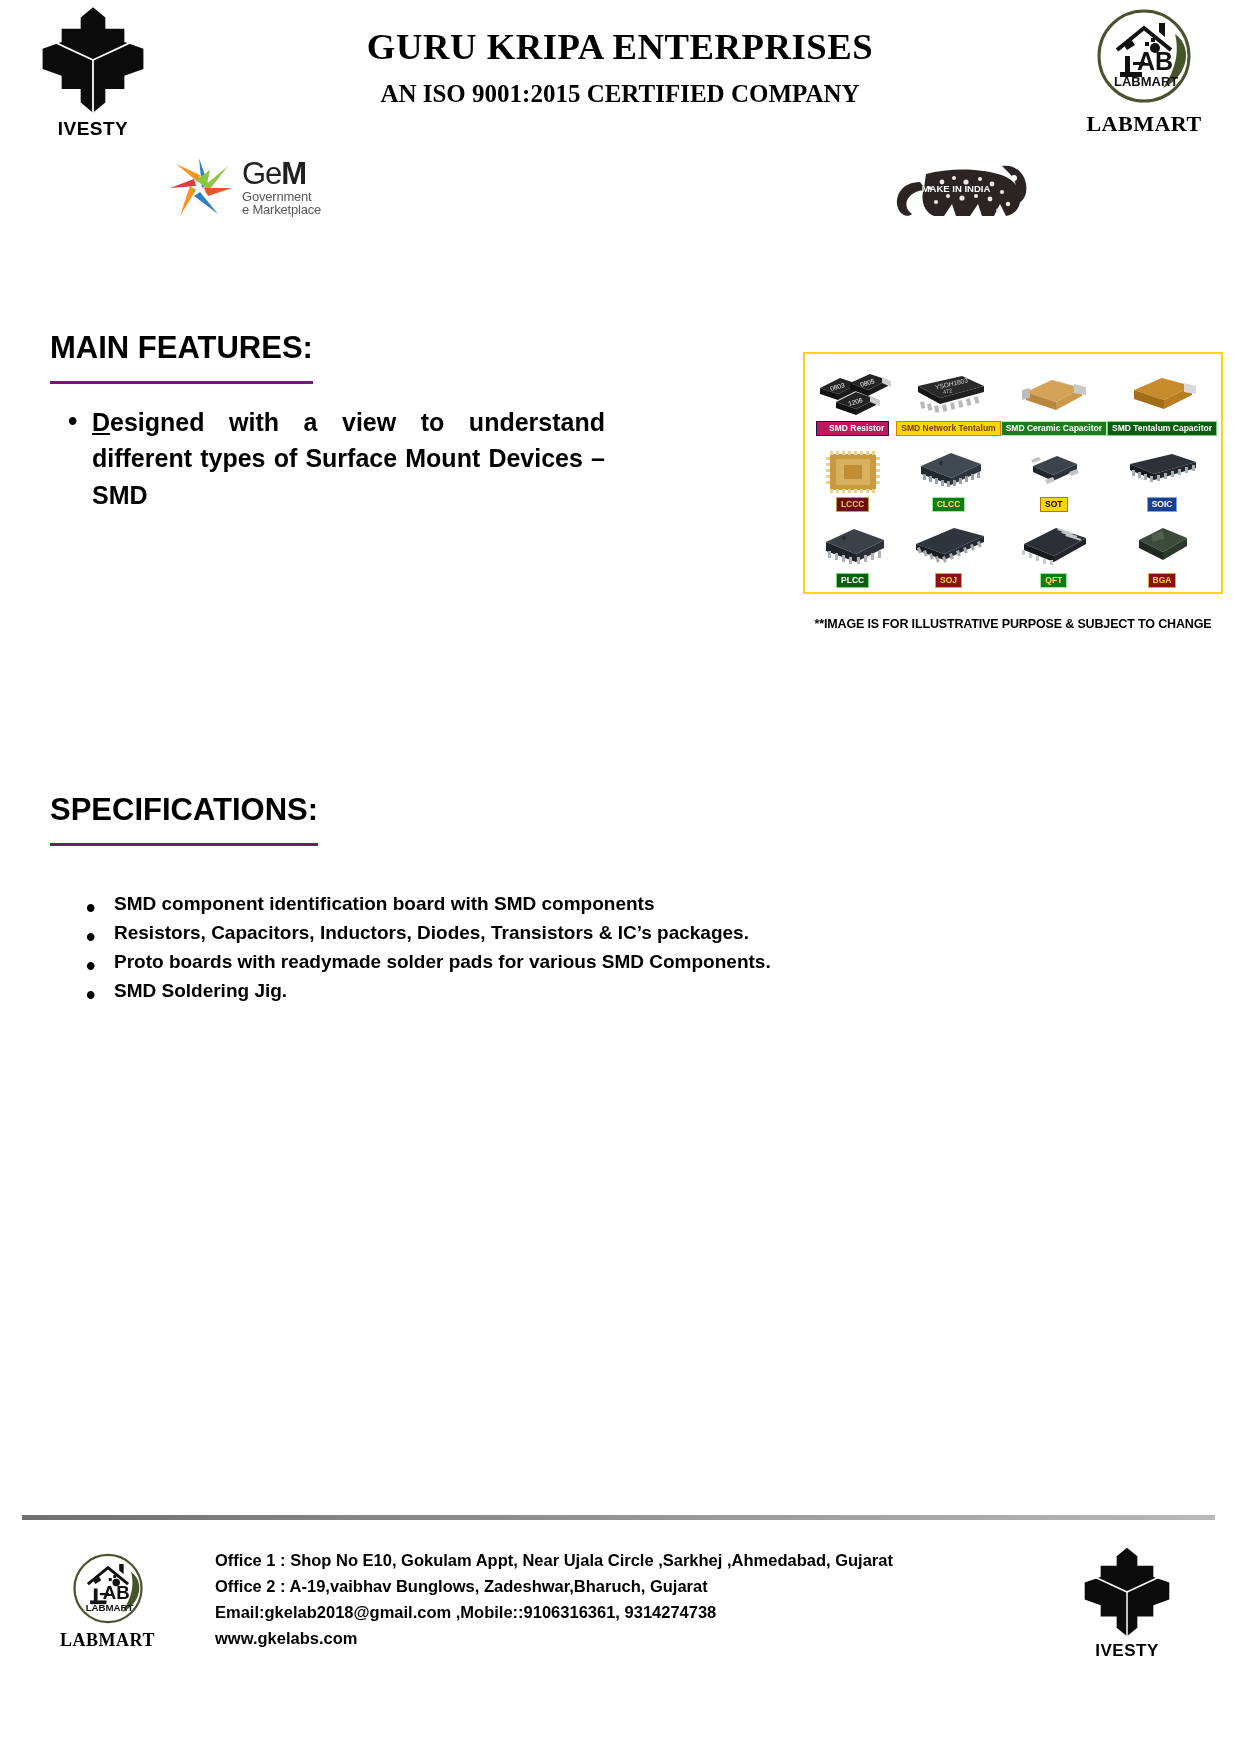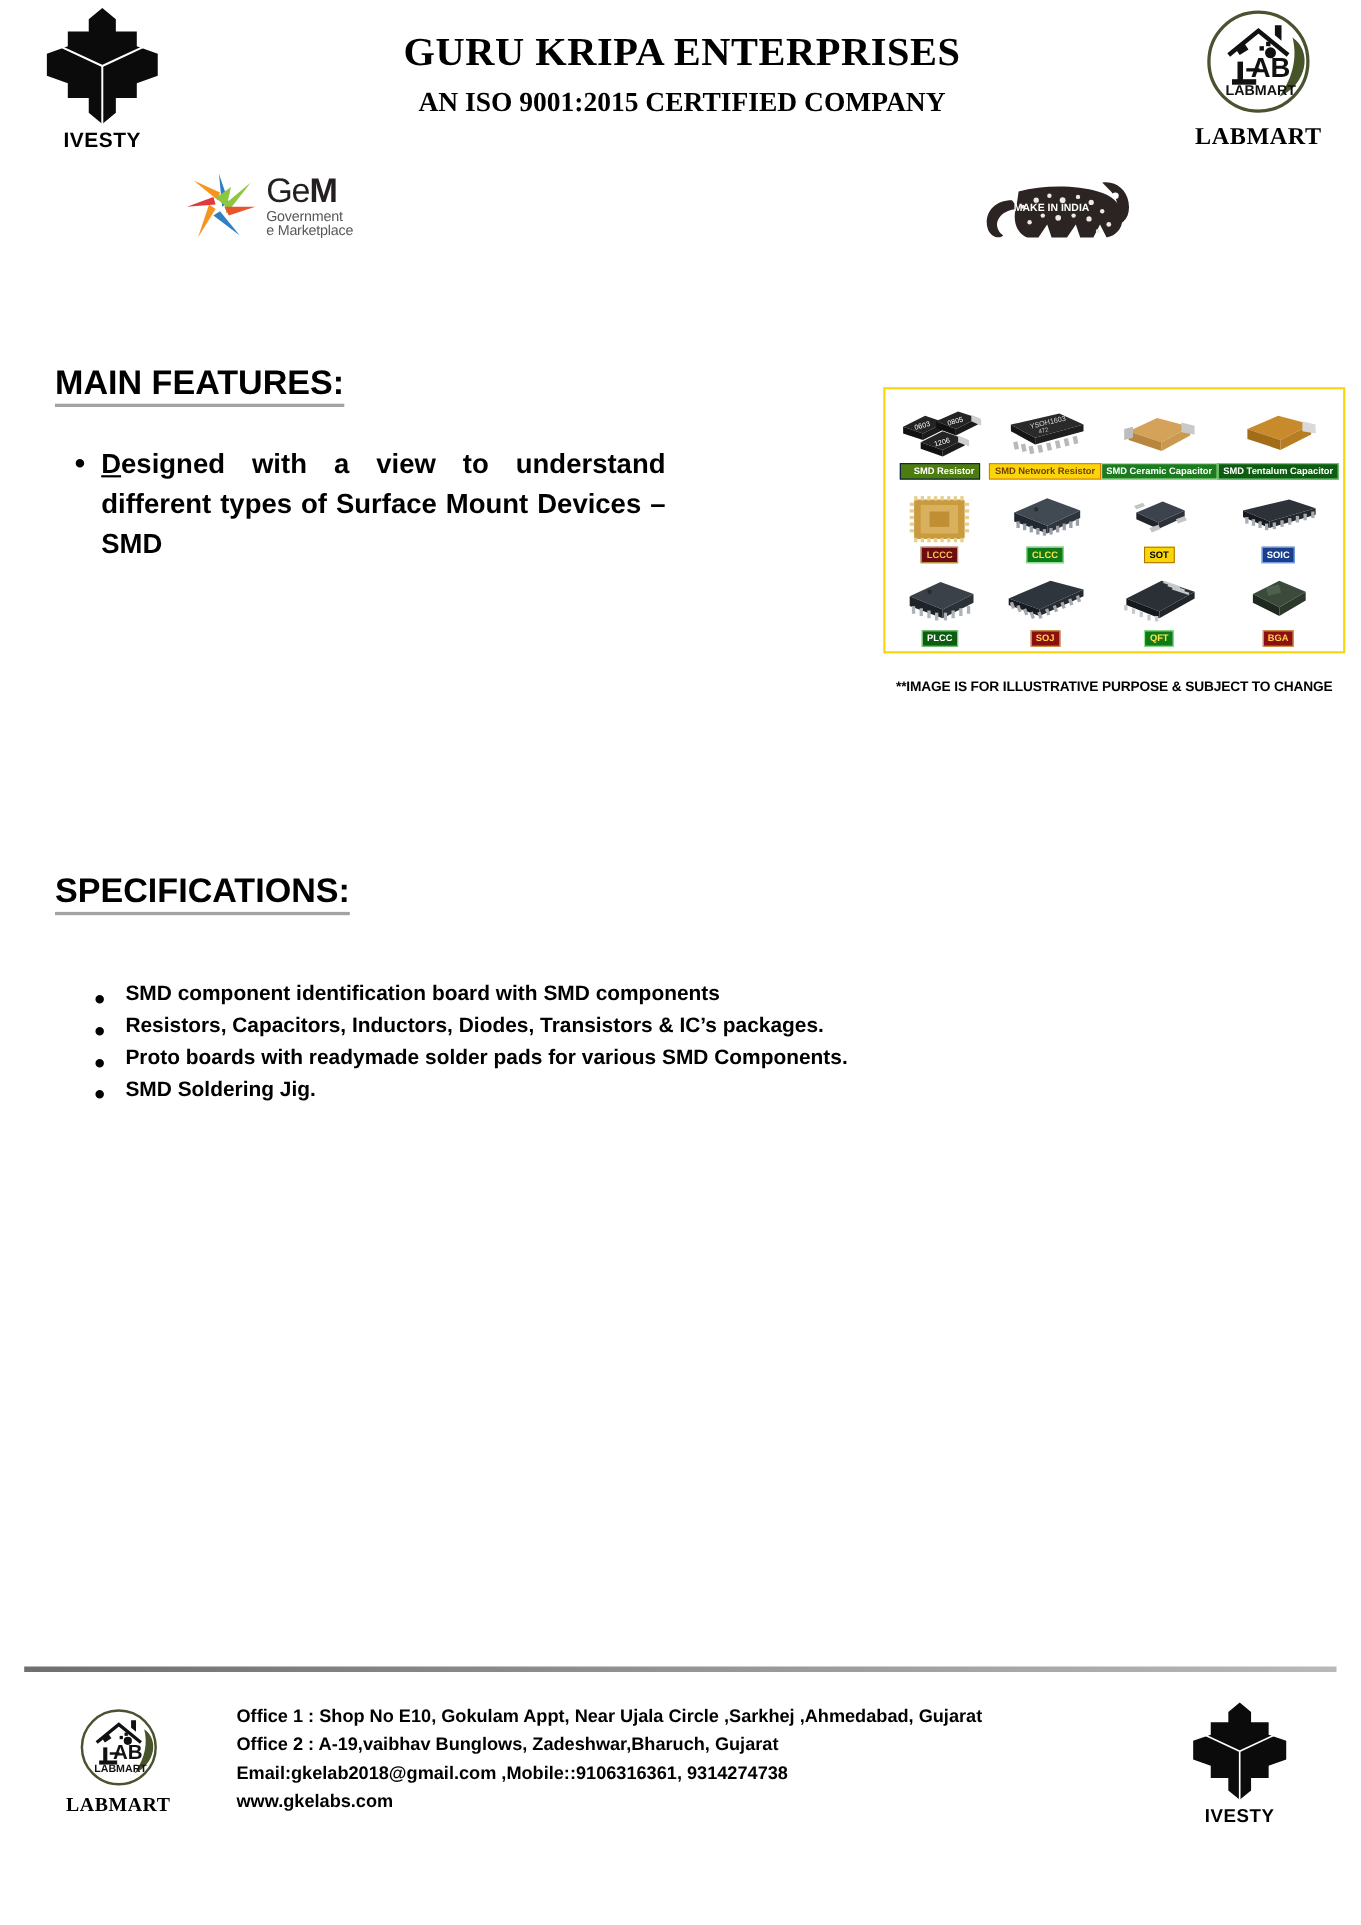--- a/index.html
+++ b/index.html
@@ -110,22 +110,22 @@
     margin-top: 98px;
     padding: 0 50px;
     min-height: 300px;
   }
   .section-heading {
     font-family: "Liberation Sans", sans-serif;
     font-size: 31px; font-weight: 700; color:#000;
     display:inline-block;
   }
   .section-heading span {
-    border-bottom: 3px solid #a3a3a3;
-    padding-bottom: 2px;
+    border-bottom: 3px solid #701a75;
+    padding-bottom: 16px;
   }
   .feature-list {
     margin-top: 38px;
     width: 555px;
     list-style: none;
   }
   .feature-list li {
     position: relative;
     padding-left: 42px;
     font-family: "Liberation Sans", sans-serif;
@@ -168,21 +168,21 @@
   }
   .smd-art { height: 46px; display:flex; align-items:center; justify-content:center; }
   .smd-label {
     font-family:"Liberation Sans", sans-serif;
     font-size: 8.5px; font-weight: 700;
     padding: 1px 4px;
     border: 1px solid #f7a80b;
     white-space: nowrap;
     line-height: 1.25;
   }
-  .lb-navy { background:#4d7c0f; color:#ffffff; border-color:#0d1a45;padding-left:12px; }
+  .lb-navy { background:#be185d; color:#ffffff; border-color:#0d1a45;padding-left:12px; }
   .lb-yellow { background:#f7d70b; color:#7a3c00; border-color:#e07b00; }
   .lb-green { background:#1c7a20; color:#ffffff; border-color:#aef0a0; }
   .lb-darkred { background:#6d0d12; color:#f0c45a; border-color:#bda44c; }
   .lb-greenbr { background:#0f7a18; color:#ffe14d; border-color:#9ae89a; }
   .lb-yellow2 { background:#f7d70b; color:#000; border-color:#b37700; }
   .lb-blue { background:#1b3f8f; color:#fff; border-color:#7fa8e8; }
   .lb-red { background:#8c0f12; color:#ffd24d; border-color:#d6a94a; }
   .lb-green3 { background:#0f7a18; color:#ffe14d; border-color:#9ae89a; }
   .lb-darkgreen { background:#0d5c12; color:#ffffff; border-color:#7fd07f;text-align:center; }
   .smd-note {
@@ -401,21 +401,21 @@
                   <rect x="34" y="33" width="4" height="7" transform="rotate(-12 34 33)"></rect>
                   <rect x="42" y="31" width="4" height="7" transform="rotate(-12 42 31)"></rect>
                   <rect x="50" y="29" width="4" height="7" transform="rotate(-12 50 29)"></rect>
                   <rect x="58" y="27" width="4" height="7" transform="rotate(-12 58 27)"></rect>
                   <rect x="66" y="25" width="4" height="7" transform="rotate(-12 66 25)"></rect>
                 </g>
                 <text x="44" y="14" fill="#d8d8d8" font-size="6.6" font-family="Liberation Sans, sans-serif" transform="rotate(-13 44 14)" text-anchor="middle">YSOH1603</text>
                 <text x="40" y="21" fill="#c8c8c8" font-size="5.4" font-family="Liberation Sans, sans-serif" transform="rotate(-13 40 21)" text-anchor="middle">472</text>
               </svg>
             </div>
-            <div class="smd-label lb-yellow">SMD Network Resistor</div>
+            <div class="smd-label lb-yellow">SMD Network Tentalum</div>
           </div>
 
           <div class="smd-cell">
             <div class="smd-art">
               <svg width="72" height="46" viewBox="0 0 72 46">
                 <path d="M8 20 L34 8 L64 16 L38 30 Z" fill="#d4a258"></path>
                 <path d="M8 20 L38 30 L38 38 L8 28 Z" fill="#b8863c"></path>
                 <path d="M38 30 L64 16 L64 24 L38 38 Z" fill="#c99a4e"></path>
                 <path d="M4 18 L12 16 L12 26 L4 28 Z" fill="#bdbdbd"></path>
                 <path d="M56 12 L68 15 L68 23 L56 21 Z" fill="#c9c9c9"></path>

